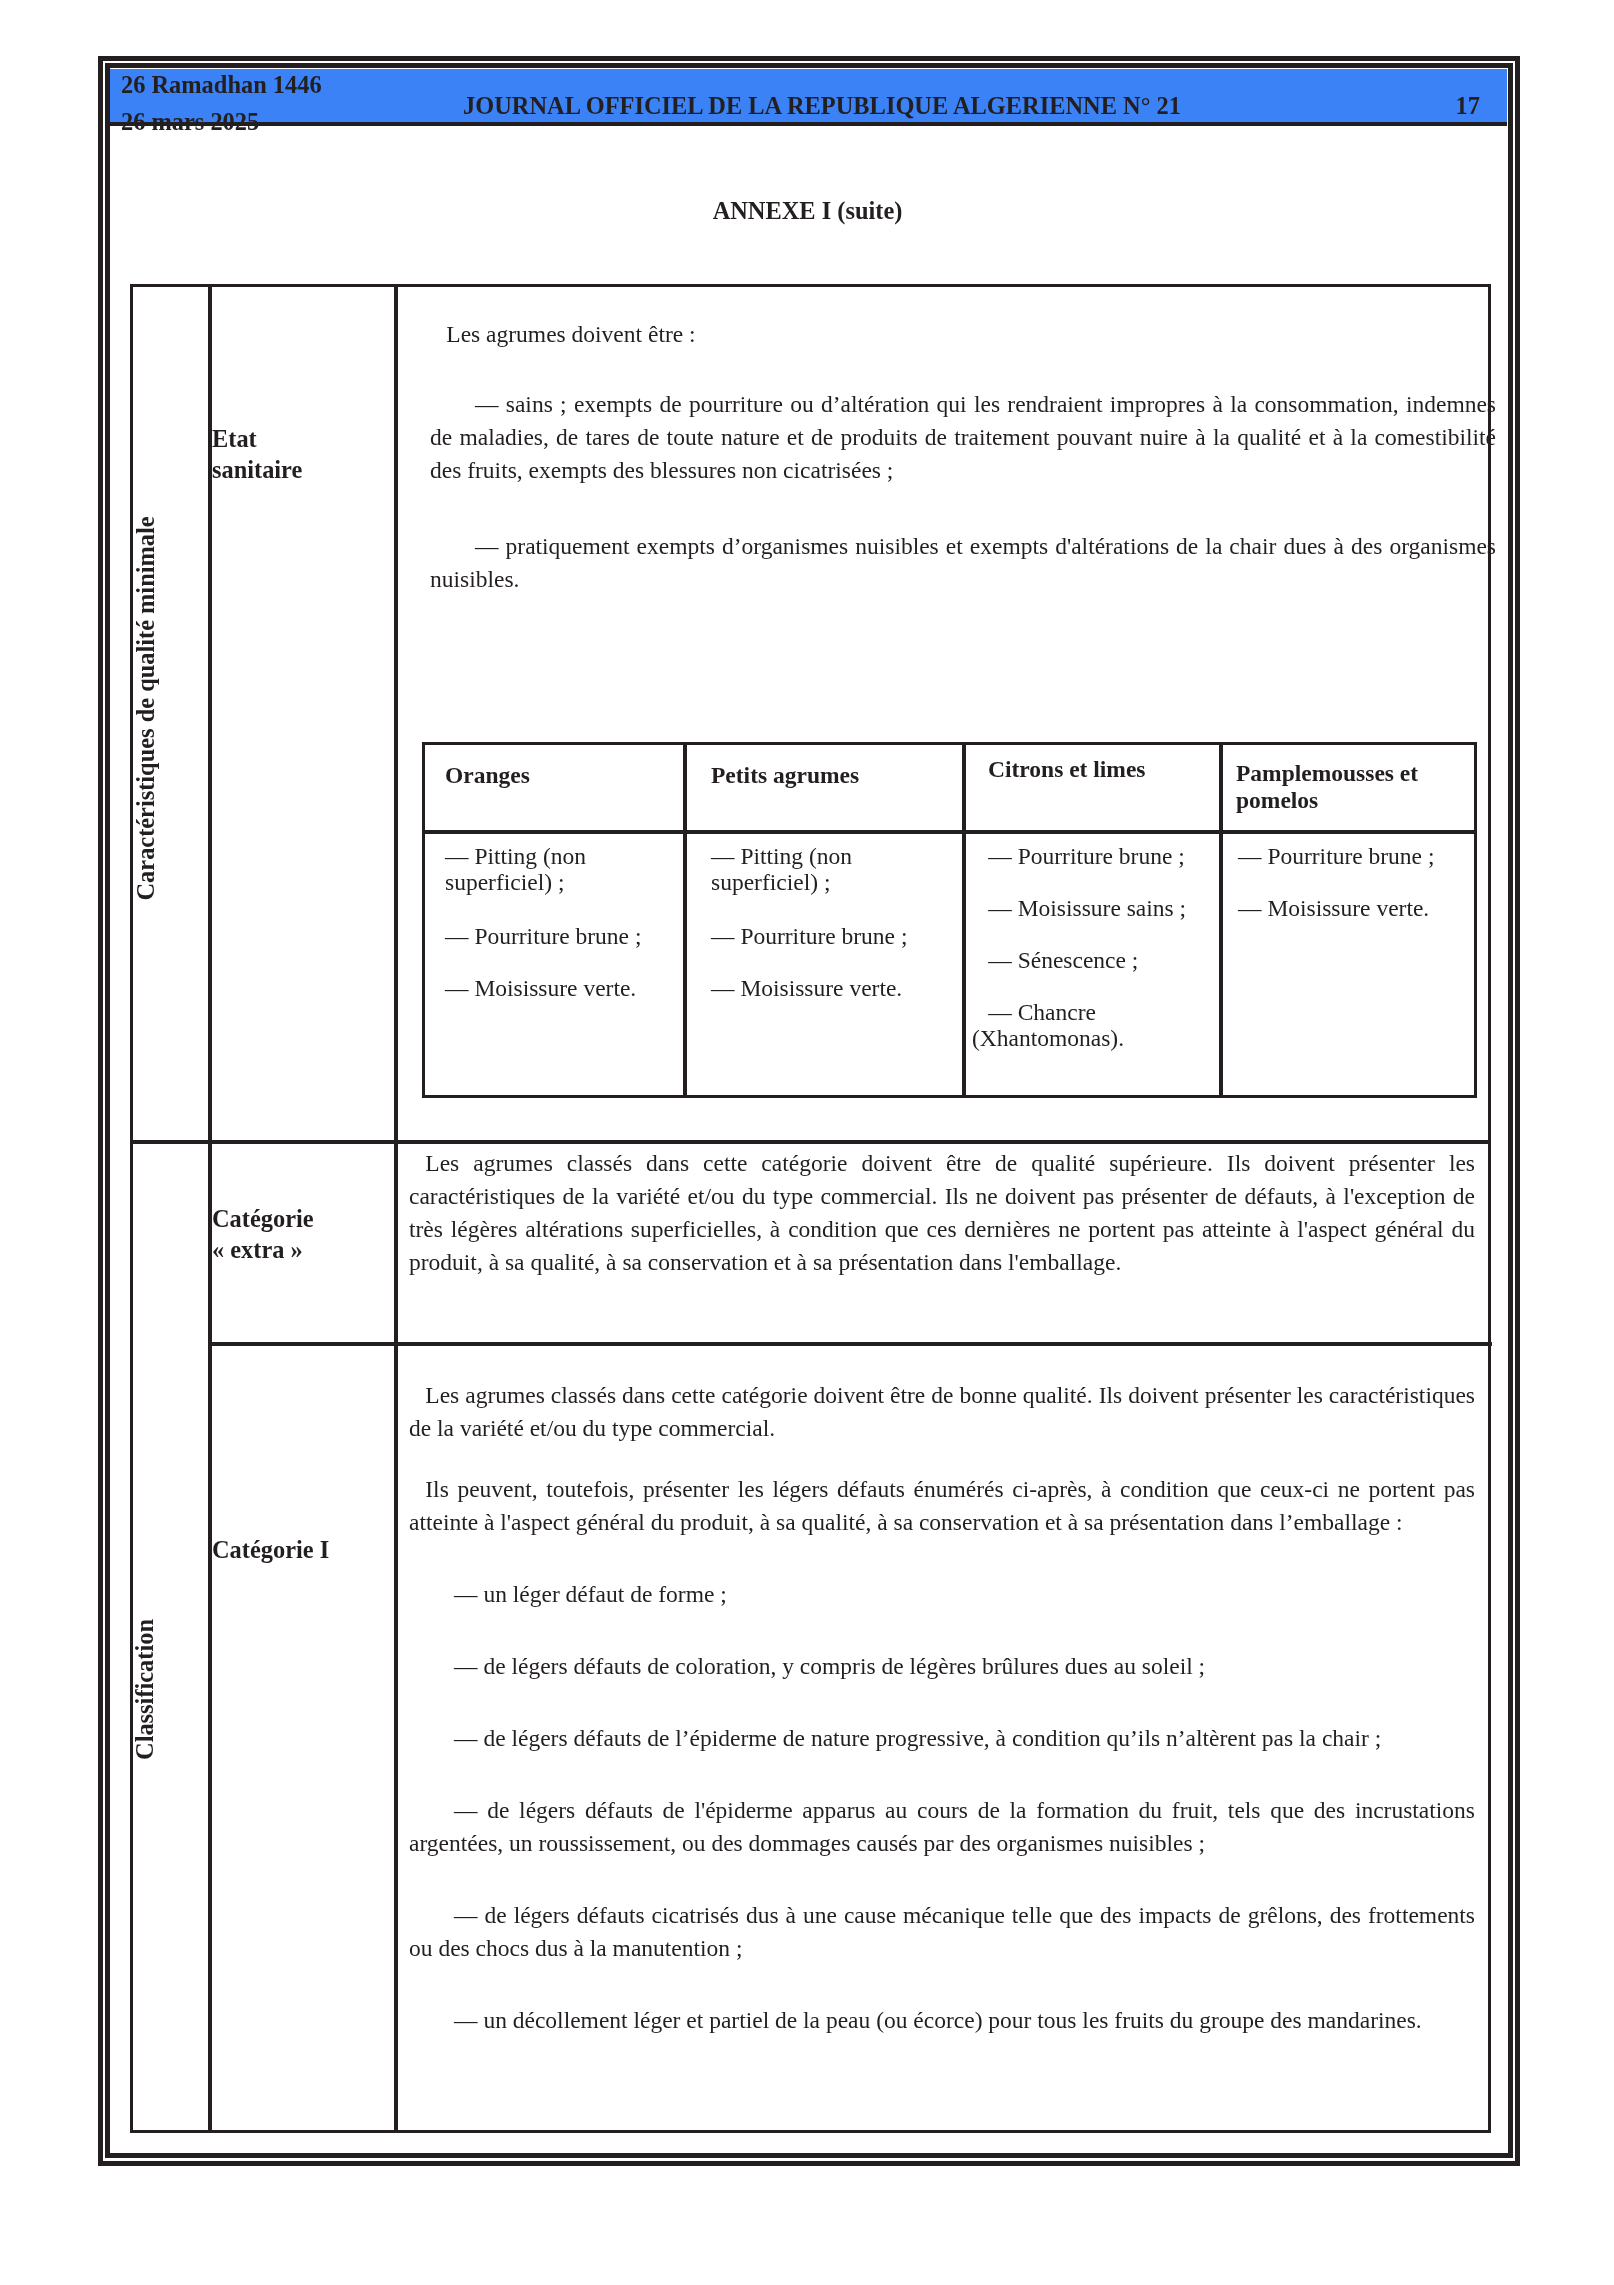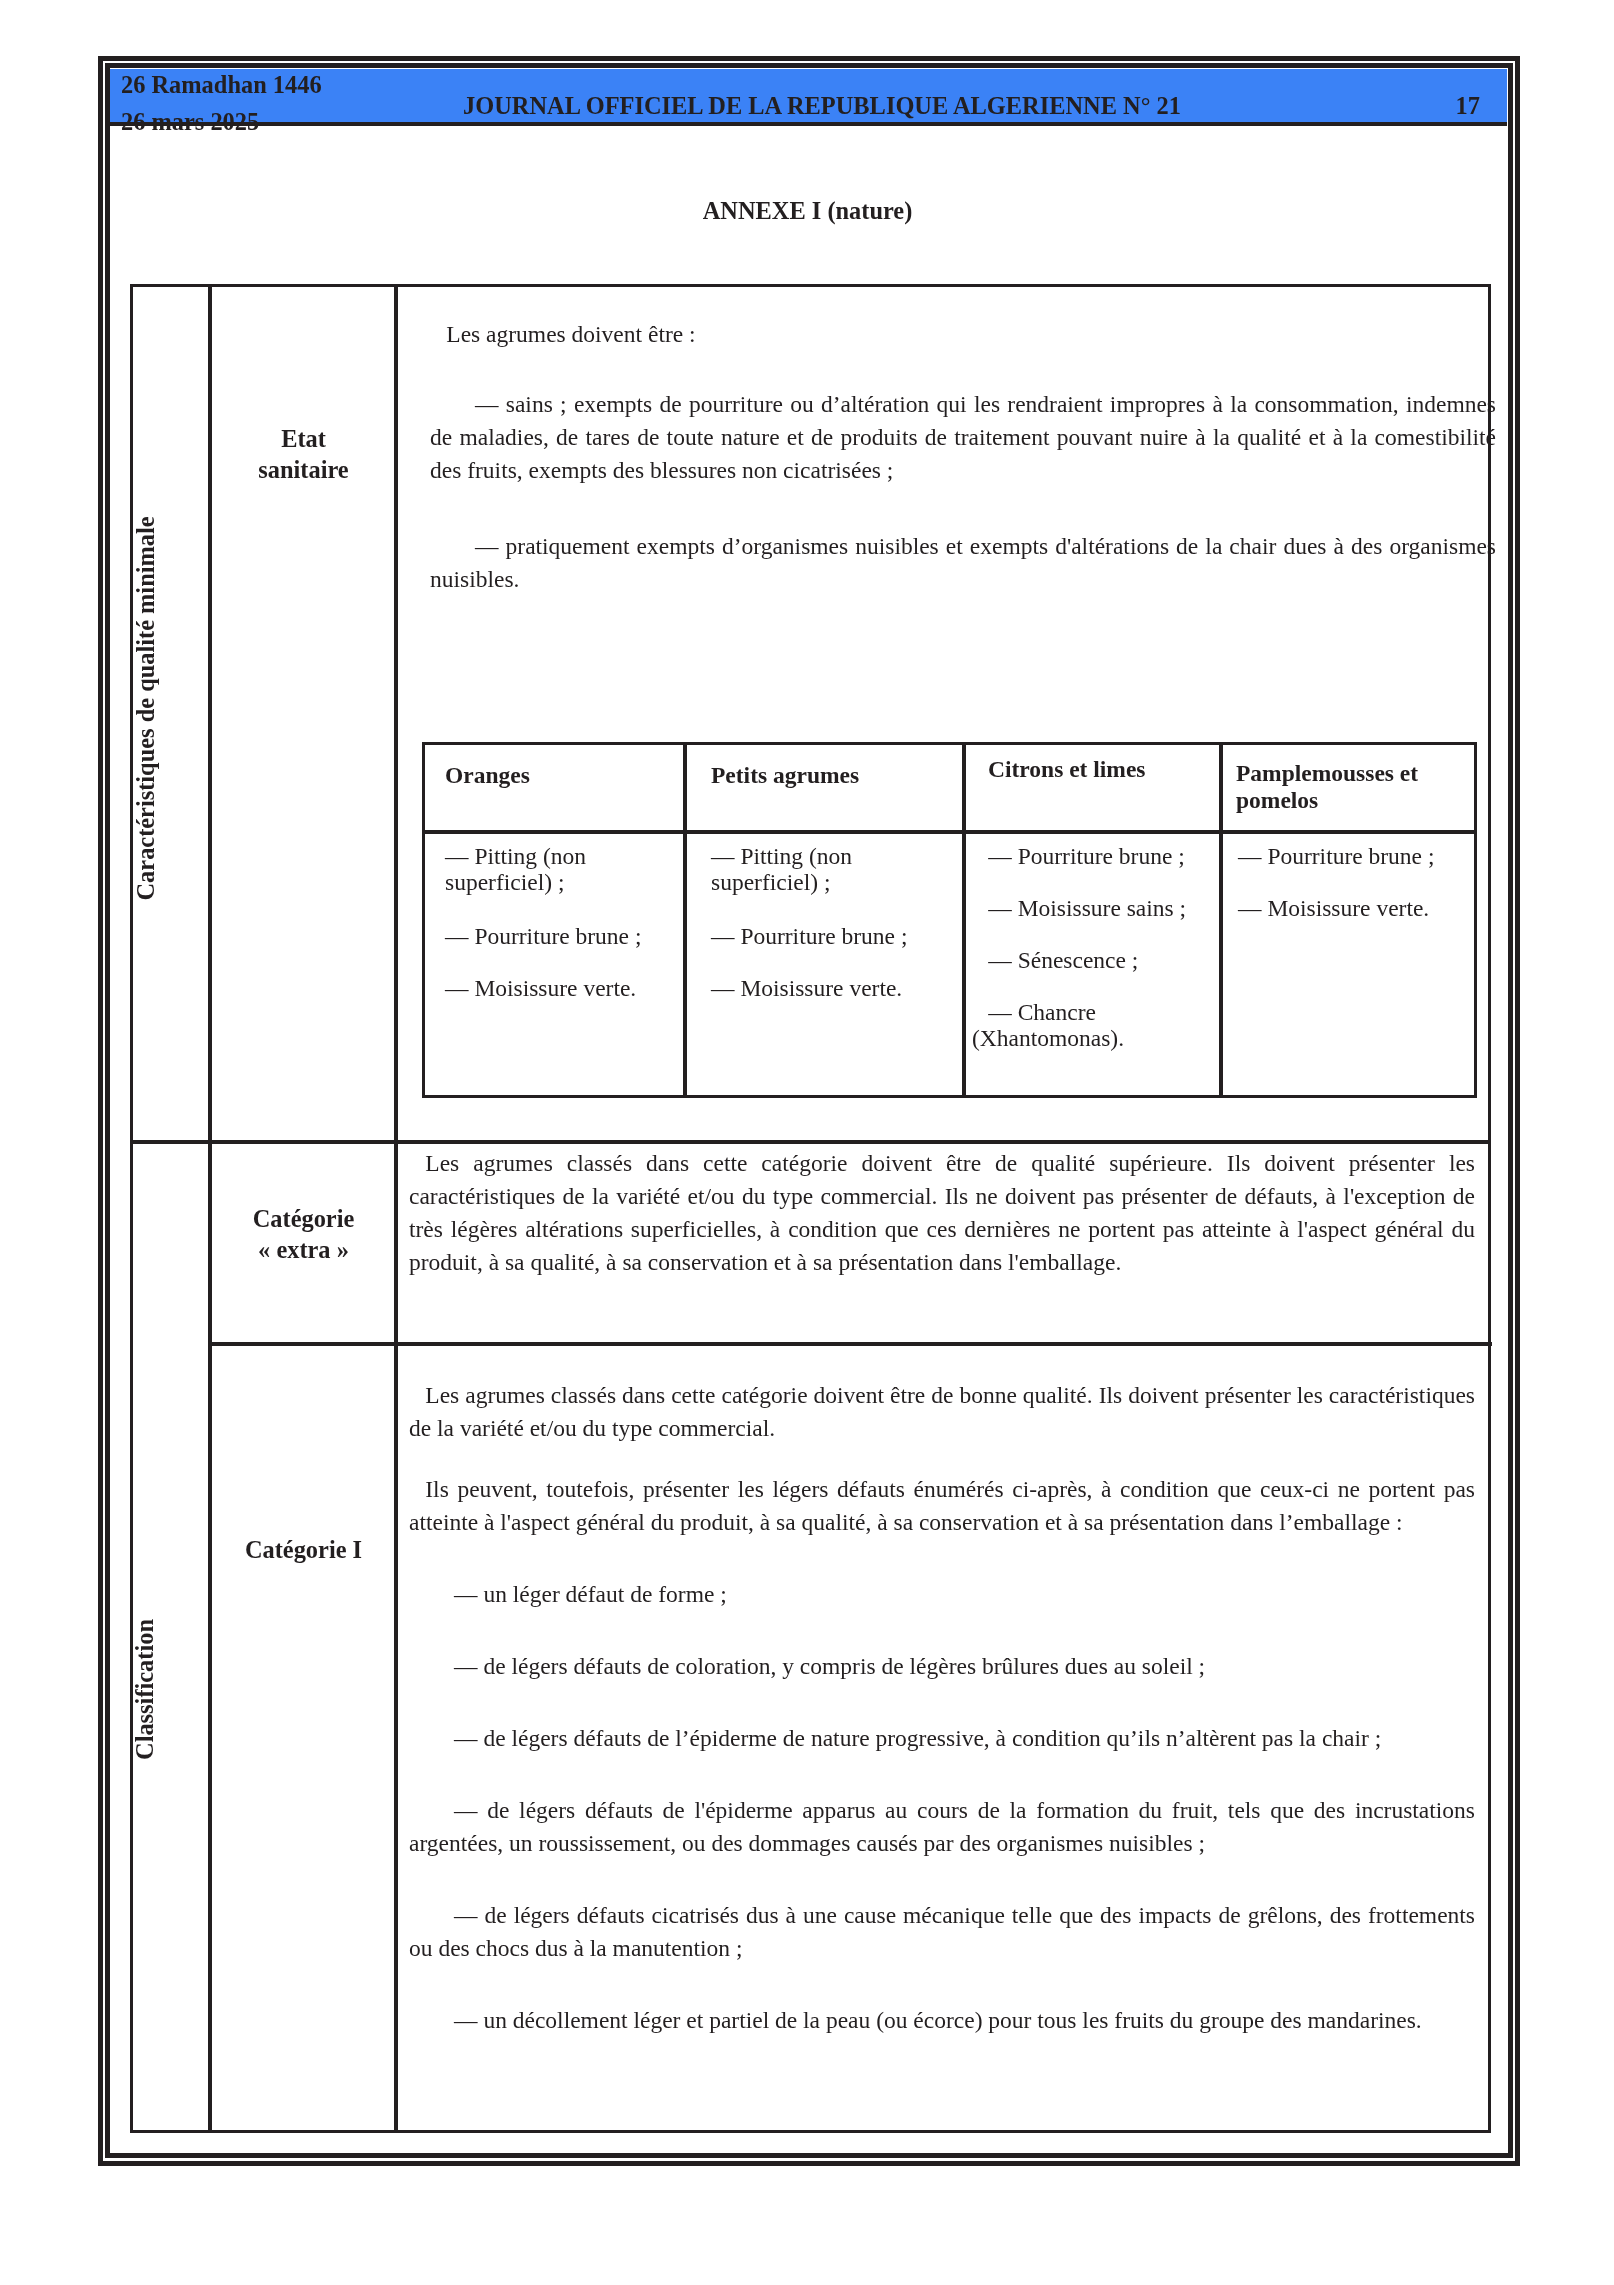--- a/index.html
+++ b/index.html
@@ -17,21 +17,21 @@
   .hdr-title { position:absolute; left:0; right:0; top:22.6px; text-align:center; font-weight:bold; font-size:24.4px; padding-left:27px;}
   .hdr-page { position:absolute; right:27px; top:22.6px; font-weight:bold; font-size:24.4px; }
   .annexe { position:absolute; left:0; width:1615px; top:197px; text-align:center;
             font-weight:bold; font-size:24.4px; }
   .main { position:absolute; left:130px; top:284px; width:1361px; height:1849px;
           border:3.6px solid #231f20; box-sizing:border-box; }
   .vline { position:absolute; background:#231f20; width:3.6px; }
   .hline { position:absolute; background:#231f20; height:3.6px; }
   .vlabel { position:absolute; font-weight:bold; font-size:24.4px; white-space:nowrap;
             transform:rotate(-90deg); transform-origin:center center; text-align:center; }
-  .rowlabel { position:absolute; font-weight:bold; font-size:24.4px; text-align:center; line-height:31px; }
+  .rowlabel { position:absolute; font-weight:bold; font-size:24.4px; line-height:31px; }
   .para { position:absolute; font-size:23.5px; line-height:33px; text-align:justify; }
   .para p { margin:0; }
   .indent1 { text-indent:16.3px; }
   .indent2 { text-indent:45px; }
   .inner { position:absolute; left:422px; top:742px; width:1055px; height:356px;
            border:3.6px solid #231f20; box-sizing:border-box; }
   .ih { position:absolute; font-weight:bold; font-size:23.5px; line-height:27px; }
   .ic { position:absolute; font-size:23.5px; line-height:26px; }
   .ic div { margin-bottom:26px; }
 </style>
@@ -41,21 +41,21 @@
 <div class="frame-outer"></div>
 <div class="frame-inner"></div>
 
 <div class="header">
   <div class="hdr-date l1">26 Ramadhan 1446</div>
   <div class="hdr-date l2">26 mars 2025</div>
   <div class="hdr-title">JOURNAL OFFICIEL DE LA REPUBLIQUE ALGERIENNE N° 21</div>
   <div class="hdr-page">17</div>
 </div>
 
-<div class="annexe">ANNEXE I (nature)</div>
+<div class="annexe">ANNEXE I (suite)</div>
 
 <div class="main"></div>
 <div class="vline" style="left:208px; top:284px; height:1849px;"></div>
 <div class="vline" style="left:394px; top:284px; height:1849px;"></div>
 <div class="hline" style="left:130px; top:1140px; width:1361px;"></div>
 <div class="hline" style="left:208px; top:1342px; width:1284px;"></div>
 
 <div class="vlabel" style="left:-45px; top:695px; width:380px; height:31px; line-height:31px;">Caractéristiques de qualité minimale</div>
 <div class="vlabel" style="left:27px; top:1674px; width:235px; height:31px; line-height:31px;">Classification</div>
 

